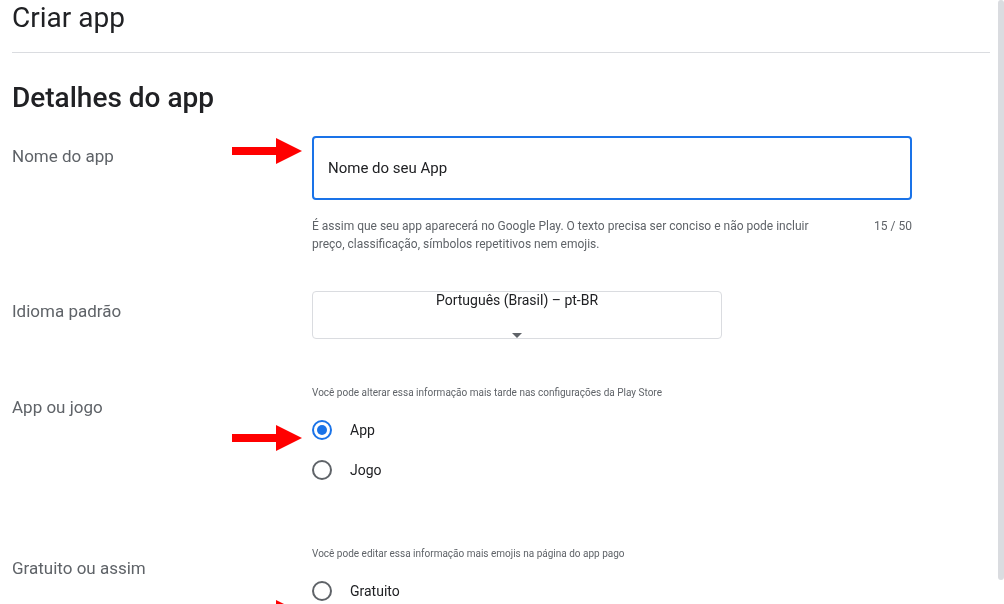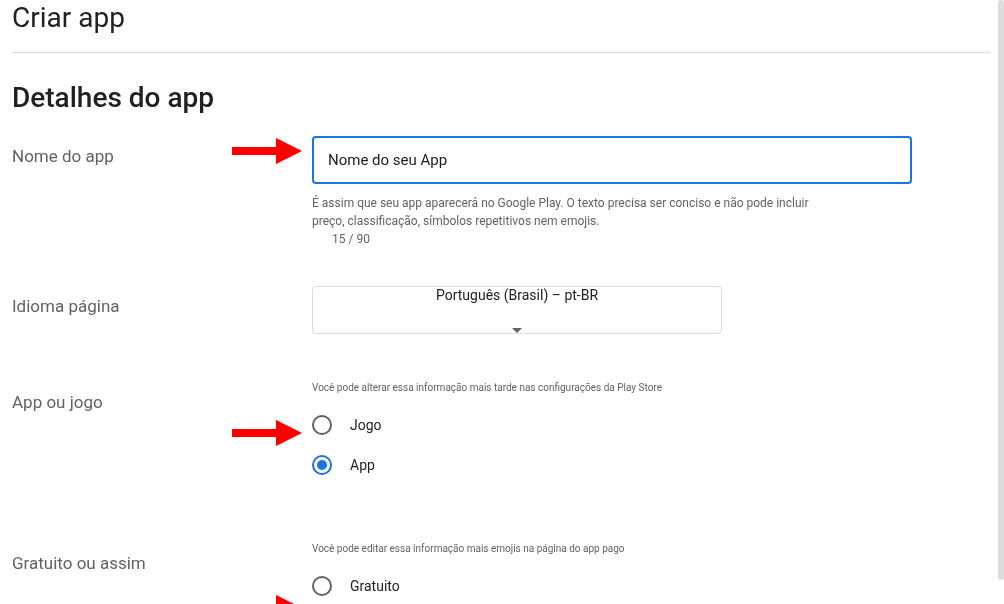--- a/index.html
+++ b/index.html
@@ -54,37 +54,36 @@
       color: #5f6368;
       padding-top: 10px;
       position: relative;
     }
     .field-col {
       flex: 1;
       max-width: 600px;
     }
     .text-input {
       width: 100%;
-      height: 48px;
+      height: 64px;
       border: 2px solid #1a73e8;
       border-radius: 4px;
       padding: 0 14px;
       font-size: 15px;
       color: #202124;
       outline: none;
       font-family: inherit;
     }
     .helper-row {
       display: flex;
       justify-content: space-between;
       font-size: 12px;
       color: #5f6368;
-      margin-top: 10px;
+      margin-top: 17px;
       line-height: 1.5;
-      flex-direction: column;
     }
     .helper-text {
       max-width: 510px;
     }
     .counter {
       white-space: nowrap;
       margin-left: 20px;
     }
     .select-box {
       width: 410px;
@@ -169,28 +168,28 @@
         <svg class="arrow-svg" width="70" height="26" viewBox="0 0 70 26">
           <rect x="0" y="9" width="44" height="8" fill="#ff0000"></rect>
           <polygon points="44,0 70,13 44,26" fill="#ff0000"></polygon>
         </svg>
       </div>
     </div>
     <div class="field-col">
       <input class="text-input" type="text" value="Nome do seu App" style="">
       <div class="helper-row">
         <div class="helper-text">É assim que seu app aparecerá no Google Play. O texto precisa ser conciso e não pode incluir preço, classificação, símbolos repetitivos nem emojis.</div>
-        <div class="counter">15 / 90</div>
+        <div class="counter">15 / 50</div>
       </div>
     </div>
   </div>
 
   <div class="form-row">
     <div class="label-col">
-      <span>Idioma página</span>
+      <span>Idioma padrão</span>
     </div>
     <div class="field-col">
       <div class="select-box">
         <span>Português (Brasil) – pt-BR</span>
         <span class="dropdown-arrow"></span>
       </div>
     </div>
   </div>
 
   <div class="form-row section-appcat">
@@ -199,28 +198,28 @@
       <div class="arrow-annotation" style="top:38px;">
         <svg class="arrow-svg" width="70" height="26" viewBox="0 0 70 26">
           <rect x="0" y="9" width="44" height="8" fill="#ff0000"></rect>
           <polygon points="44,0 70,13 44,26" fill="#ff0000"></polygon>
         </svg>
       </div>
     </div>
     <div class="field-col">
       <div class="section-hint">Você pode alterar essa informação mais tarde nas configurações da Play Store</div>
       <div class="radio-row">
-        <div class="radio-circle"></div>
-        <span class="radio-label">Jogo</span>
-      </div>
-      <div class="radio-row">
         <div class="radio-circle selected">
             <div class="radio-dot"></div>
           </div>
         <span class="radio-label">App</span>
+      </div>
+      <div class="radio-row">
+        <div class="radio-circle"></div>
+        <span class="radio-label">Jogo</span>
       </div>
     </div>
   </div>
 
   <div class="form-row section-pricing">
     <div class="label-col">
       <span>Gratuito ou assim</span>
       <div class="arrow-annotation" style="top:52px;">
         <svg class="arrow-svg" width="70" height="26" viewBox="0 0 70 26">
           <rect x="0" y="9" width="44" height="8" fill="#ff0000"></rect>

